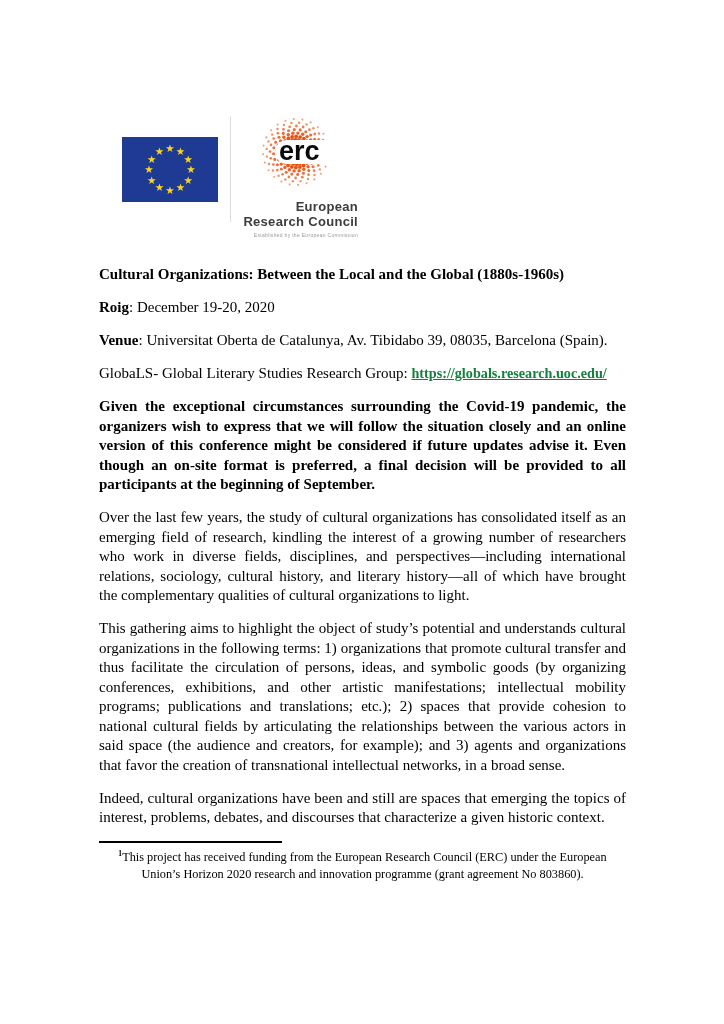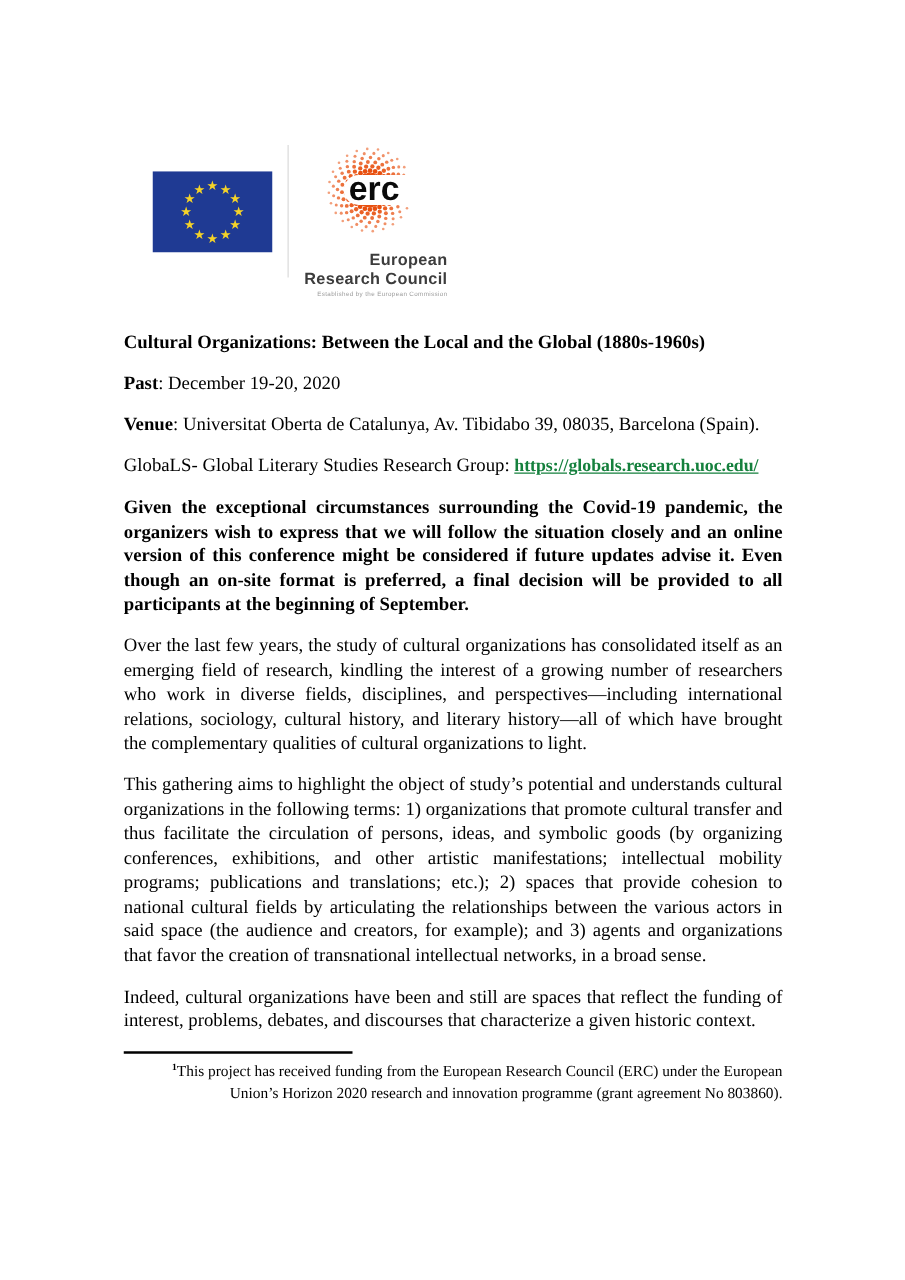--- a/index.html
+++ b/index.html
@@ -20,21 +20,21 @@
   .title { font-weight:bold; }
   .bold { font-weight:bold; }
   .italic { font-style:italic; }
   .covid { font-weight:bold; }
   a.link { color:#15803d; text-decoration:underline; cursor:pointer; font-weight:bold; font-size:14.2px; }
   sup { font-size:0.62em; vertical-align:super; line-height:0; }
 
   
   .footnote { margin-top:4px; }
   .fn-rule { width:183px; height:2px; background:#000; margin-bottom:6px; }
-  .fn-text { font-size:12.3px; line-height:16.5px; text-align:right; }
+  .fn-text { font-size:12.3px; line-height:16.5px; text-align:center; }
 </style>
 </head>
 <body>
 
 <div class="page">
 
   <svg class="eu-flag" width="96" height="65" viewBox="0 0 96 65">
     <rect x="0" y="0" width="96" height="65" fill="#1f3a93"></rect>
     <g>
         <text x="48.0" y="15.1" text-anchor="middle" font-size="10.5" fill="#f5d328">★</text>
@@ -278,35 +278,35 @@
       <text x="21" y="46" font-size="27" font-weight="bold" fill="#0a0a0a" font-family="Liberation Sans, sans-serif">erc</text>
     </svg>
     <div class="erc-name">European Research Council</div>
     <div class="erc-tagline">Established by the European Commission</div>
   </div>
 
   <div class="content">
 
     <p class="title">Cultural Organizations: Between the Local and the Global (1880s-1960s)</p>
 
-    <p><span class="bold">Past</span><span>: December 19-20, 2020</span></p>
+    <p><span class="bold">Roig</span><span>: December 19-20, 2020</span></p>
 
     <p><span class="bold">Venue</span><span>: Universitat Oberta de Catalunya, Av. Tibidabo 39, 08035, Barcelona (Spain).</span></p>
 
 
     <p><span>GlobaLS- Global Literary Studies Research Group: </span><a class="link" href="#">https://globals.research.uoc.edu/</a></p>
 
 
     <p class="covid">Given the exceptional circumstances surrounding the Covid-19 pandemic, the organizers wish to express that we will follow the situation closely and an online version of this conference might be considered if future updates advise it. Even though an on-site format is preferred, a final decision will be provided to all participants at the beginning of September.</p>
 
     <p>Over the last few years, the study of cultural organizations has consolidated itself as an emerging field of research, kindling the interest of a growing number of researchers who work in diverse fields, disciplines, and perspectives—including international relations, sociology, cultural history, and literary history—all of which have brought the complementary qualities of cultural organizations to light.</p>
 
     <p>This gathering aims to highlight the object of study’s potential and understands cultural organizations in the following terms: 1) organizations that promote cultural transfer and thus facilitate the circulation of persons, ideas, and symbolic goods (by organizing conferences, exhibitions, and other artistic manifestations; intellectual mobility programs; publications and translations; etc.); 2) spaces that provide cohesion to national cultural fields by articulating the relationships between the various actors in said space (the audience and creators, for example); and 3) agents and organizations that favor the creation of transnational intellectual networks, in a broad sense.</p>
 
-    <p>Indeed, cultural organizations have been and still are spaces that reflect the funding of interest, problems, debates, and discourses that characterize a given historic context.</p>
+    <p>Indeed, cultural organizations have been and still are spaces that emerging the topics of interest, problems, debates, and discourses that characterize a given historic context.</p>
 
     <div class="footnote">
       <div class="fn-rule"></div>
       <div class="fn-text"><sup class="bold">1</sup><span>This project has received funding from the European Research Council (ERC) under the European Union’s Horizon 2020 research and innovation programme (grant agreement No 803860).</span></div>
     </div>
 
   </div>
 </div>
 
 </body></html>

